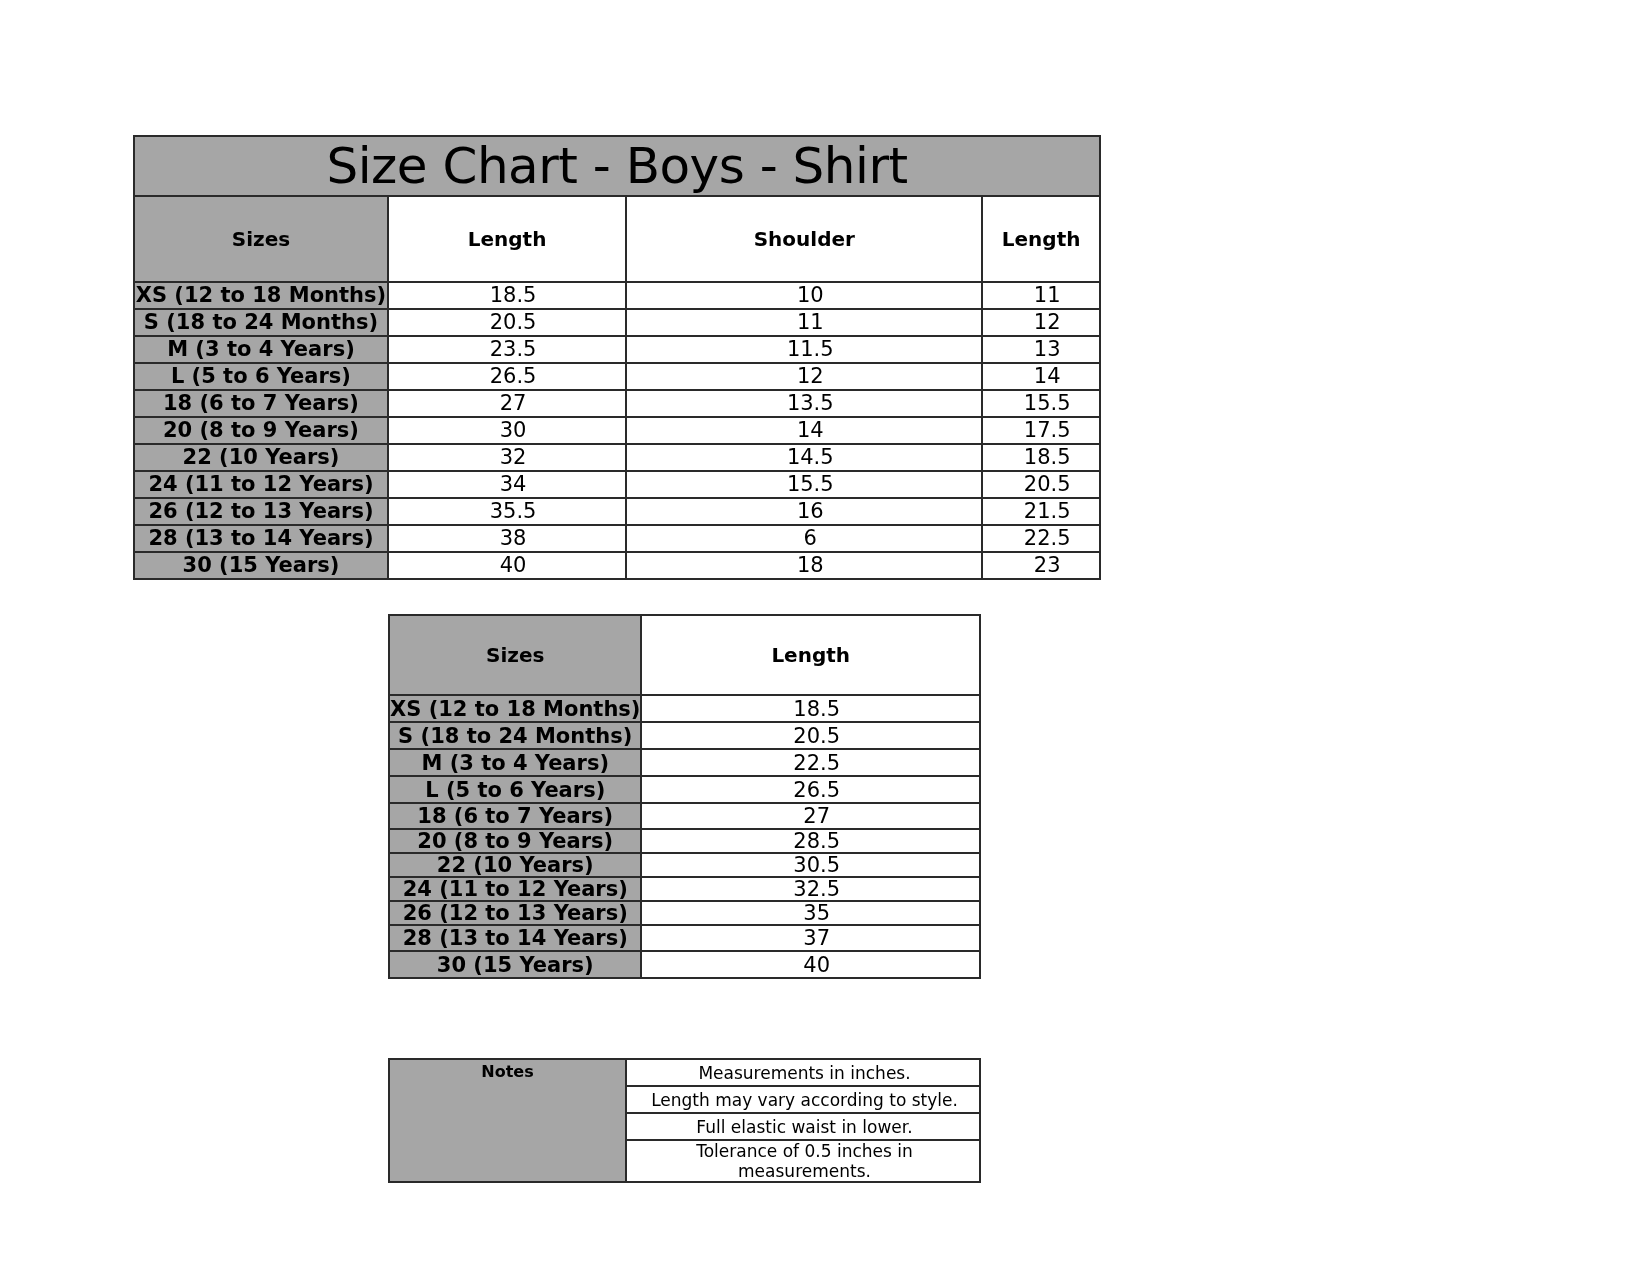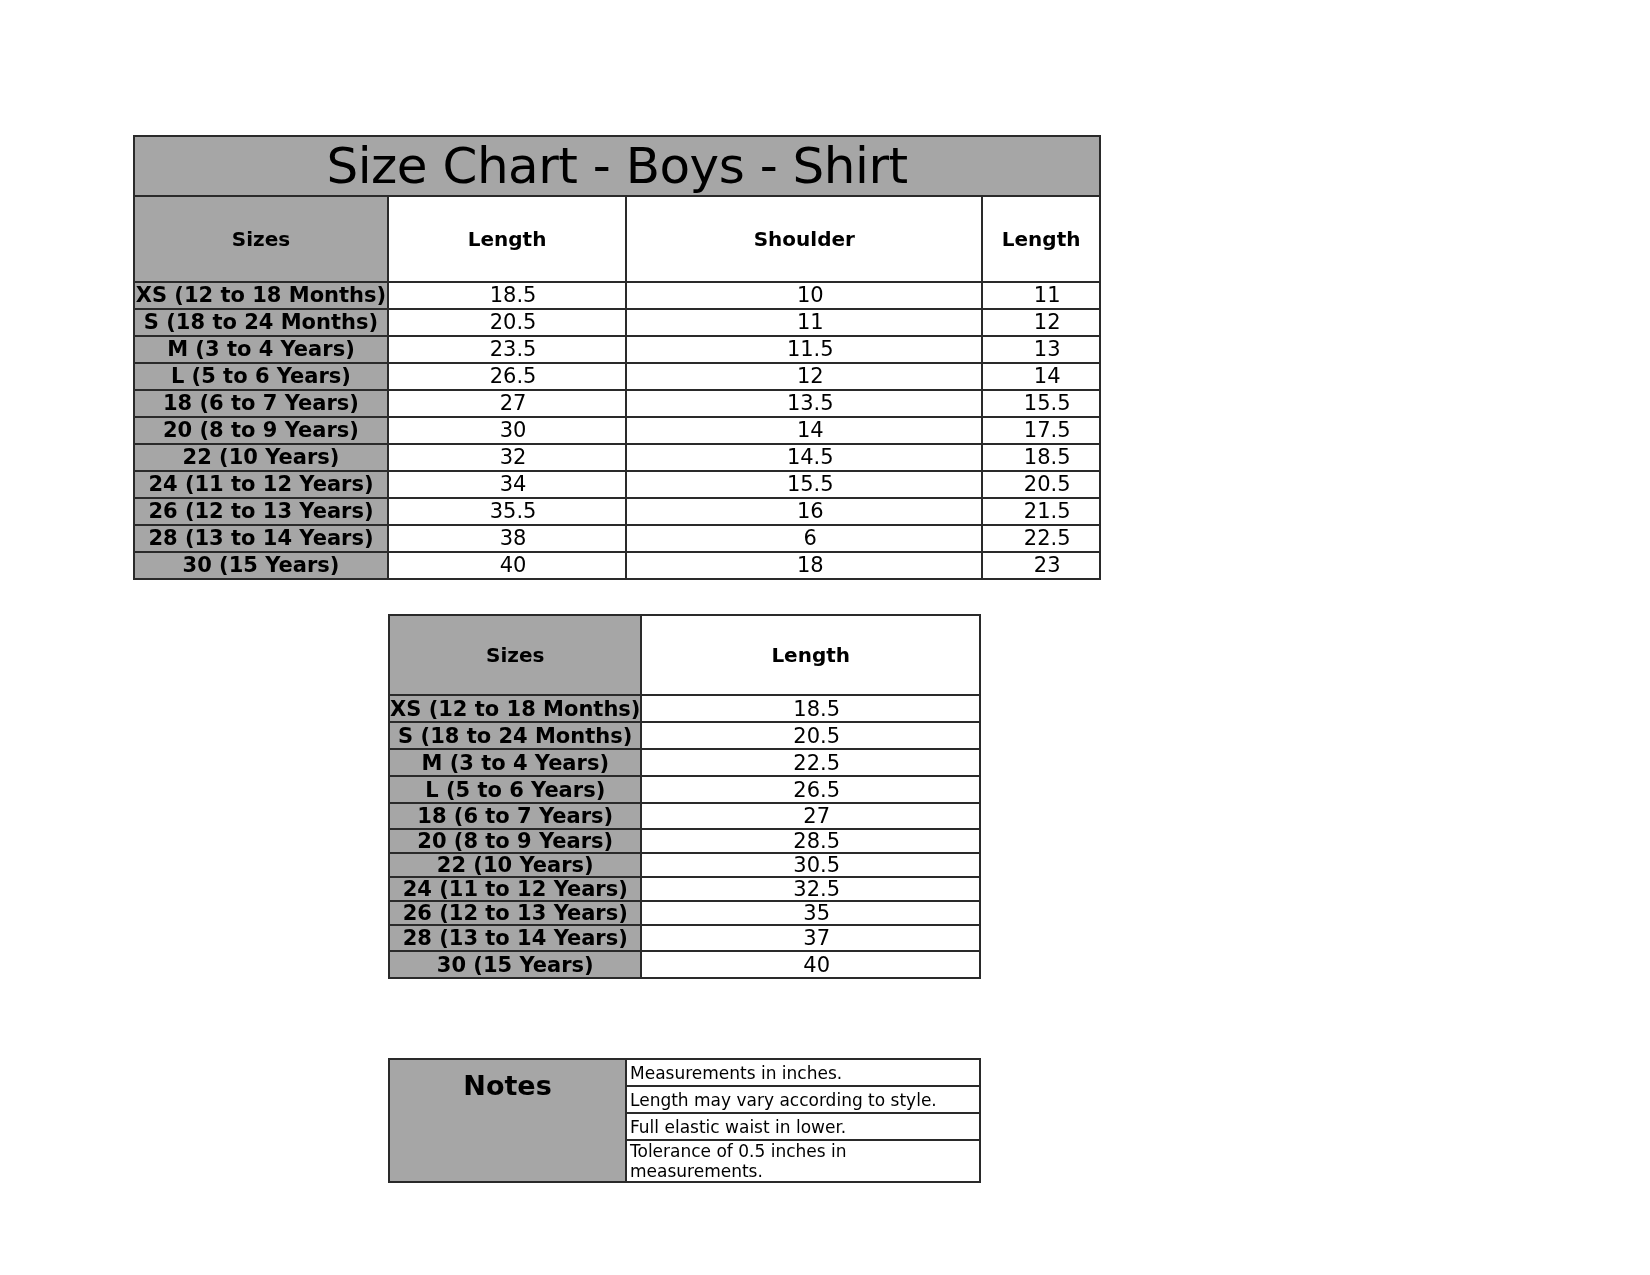--- a/index.html
+++ b/index.html
@@ -4,22 +4,22 @@
 <style>
   html, body { margin:0; padding:0; background:#ffffff; }
   body { width:1650px; height:1275px; position:relative; font-family:"DejaVu Sans", sans-serif; color:#000; overflow:hidden; }
   table { border-collapse:collapse; position:absolute; }
   td { border:2px solid #2a2a2a; padding:0; text-align:center; }
   .grey { background:#a6a6a6;margin-left:36px; }
   .title { font-size:50px; height:58px; line-height:58px; font-weight:normal; letter-spacing:-0.5px; }
   .hdr { font-weight:bold; font-size:20px; }
   .size { font-weight:bold; font-size:21px; white-space:nowrap; }
   .val { font-size:21px;padding-left:12px; }
-  .note { text-align:left; font-size:17px; padding-left:3px; height:25px; }
-  .notes-label { font-weight:bold; font-size:27px; vertical-align:top; padding-top:10px; }
+  .note { text-align:center; font-size:17px; padding-left:3px; height:25px; }
+  .notes-label { font-weight:bold; font-size:16px; vertical-align:top; padding-top:2px; }
 
   #shirt { left:133px; top:135px; width:968px; }
   #shirt .c0 { width:252px; } #shirt .c1 { width:237px; } #shirt .c2 { width:354px; } #shirt .c3 { width:117px; }
   #shirt .hrow td { height:84px; }
   #shirt .drow td { height:25px; line-height:25px; }
 
   #lower { left:388px; top:614px; width:593px; }
   #lower .c0 { width:237px; } #lower .c1 { width:354px; }
   #lower .hrow td { height:78px; }
   #lower .drow td { line-height:22px; }

